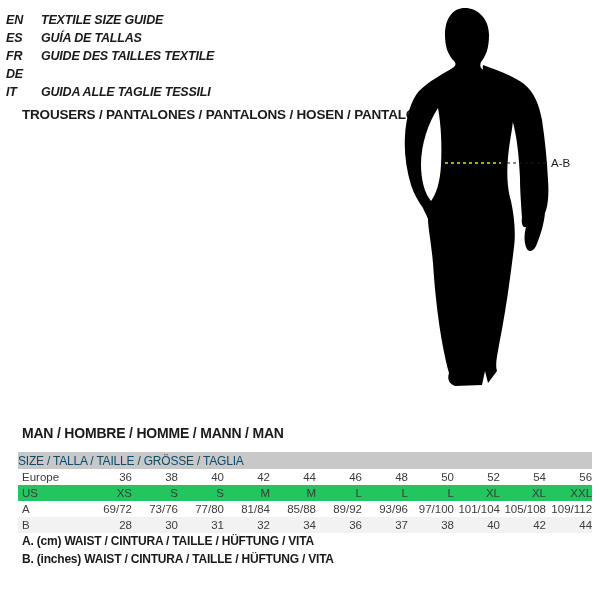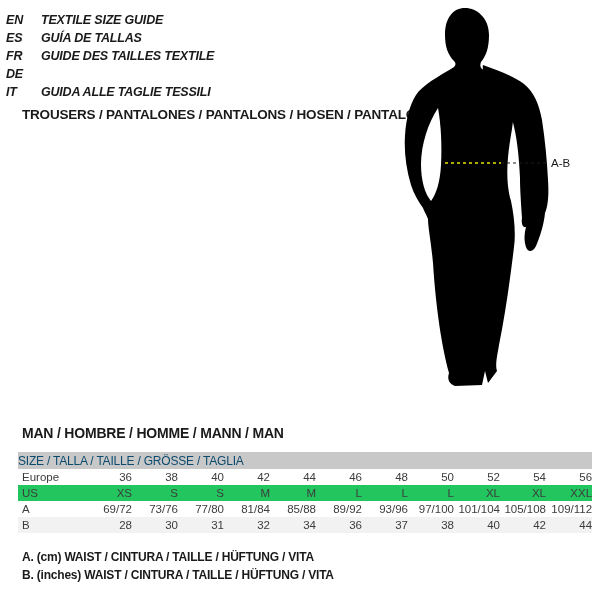--- a/index.html
+++ b/index.html
@@ -24,21 +24,21 @@
 
   
   .size-table{position:absolute;top:452px;left:18px;width:574px;border-collapse:collapse;
               font-size:11.5px;color:#3c3c3c;table-layout:fixed;}
   .size-table td{padding:0;height:16px;text-align:right;white-space:nowrap;overflow:hidden;}
   .size-table .header-cell{height:17px;text-align:left;font-size:12px;
                            color:#0c4a6e;letter-spacing:-0.2px;}
   .size-table .rowlabel{text-align:left;padding-left:4px;}
 
   
-  .notes{position:absolute;top:548px;left:22px;font-weight:bold;font-size:12px;
+  .notes{position:absolute;top:532px;left:22px;font-weight:bold;font-size:12px;
          line-height:18px;letter-spacing:-0.2px;}
   .note-line{white-space:nowrap;}
 </style>
 </head>
 <body>
 
 <div class="canvas">
 
   <div class="lang-block">
     <div class="lang-row">

